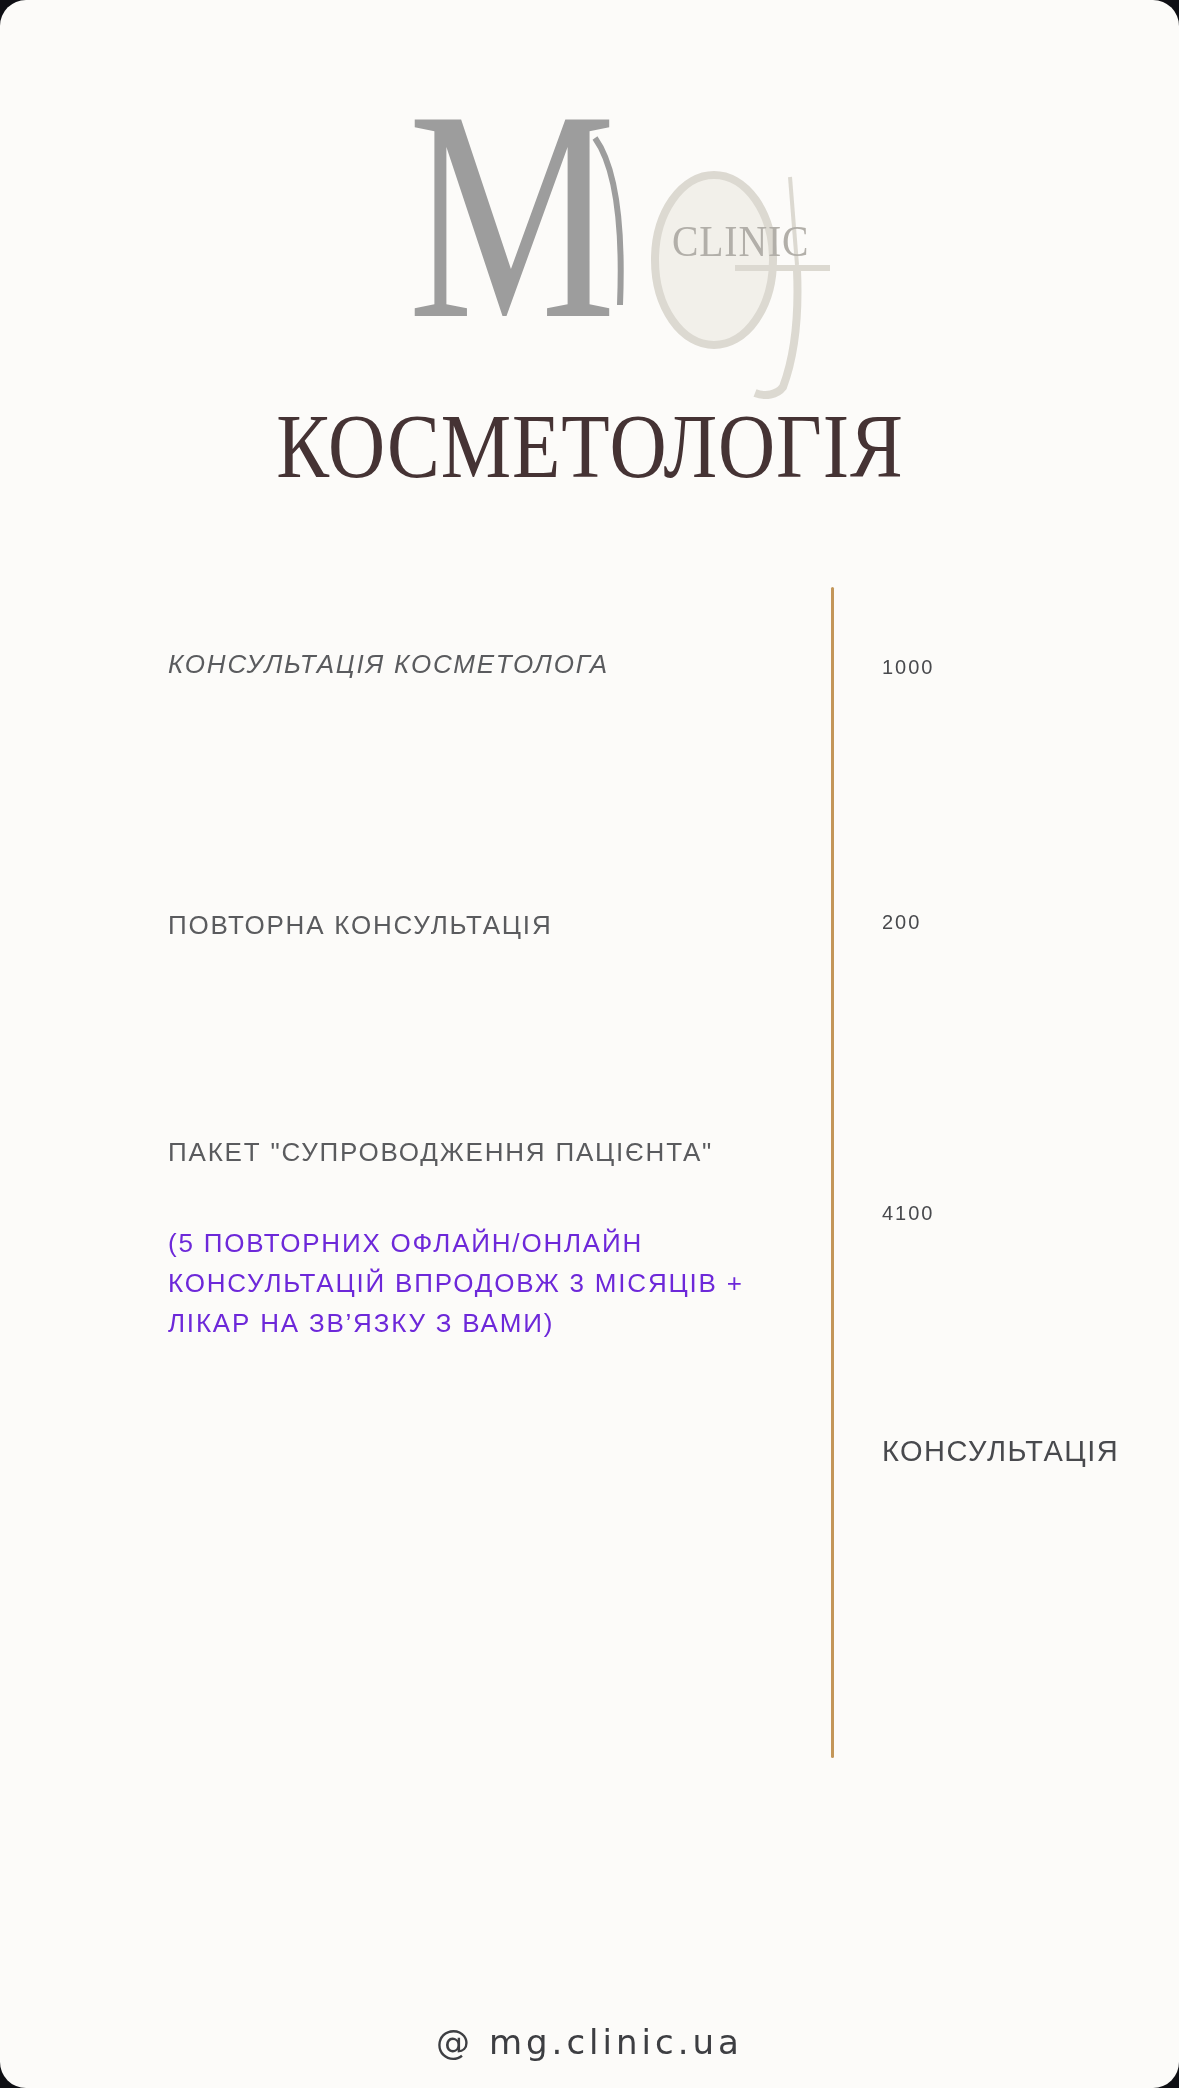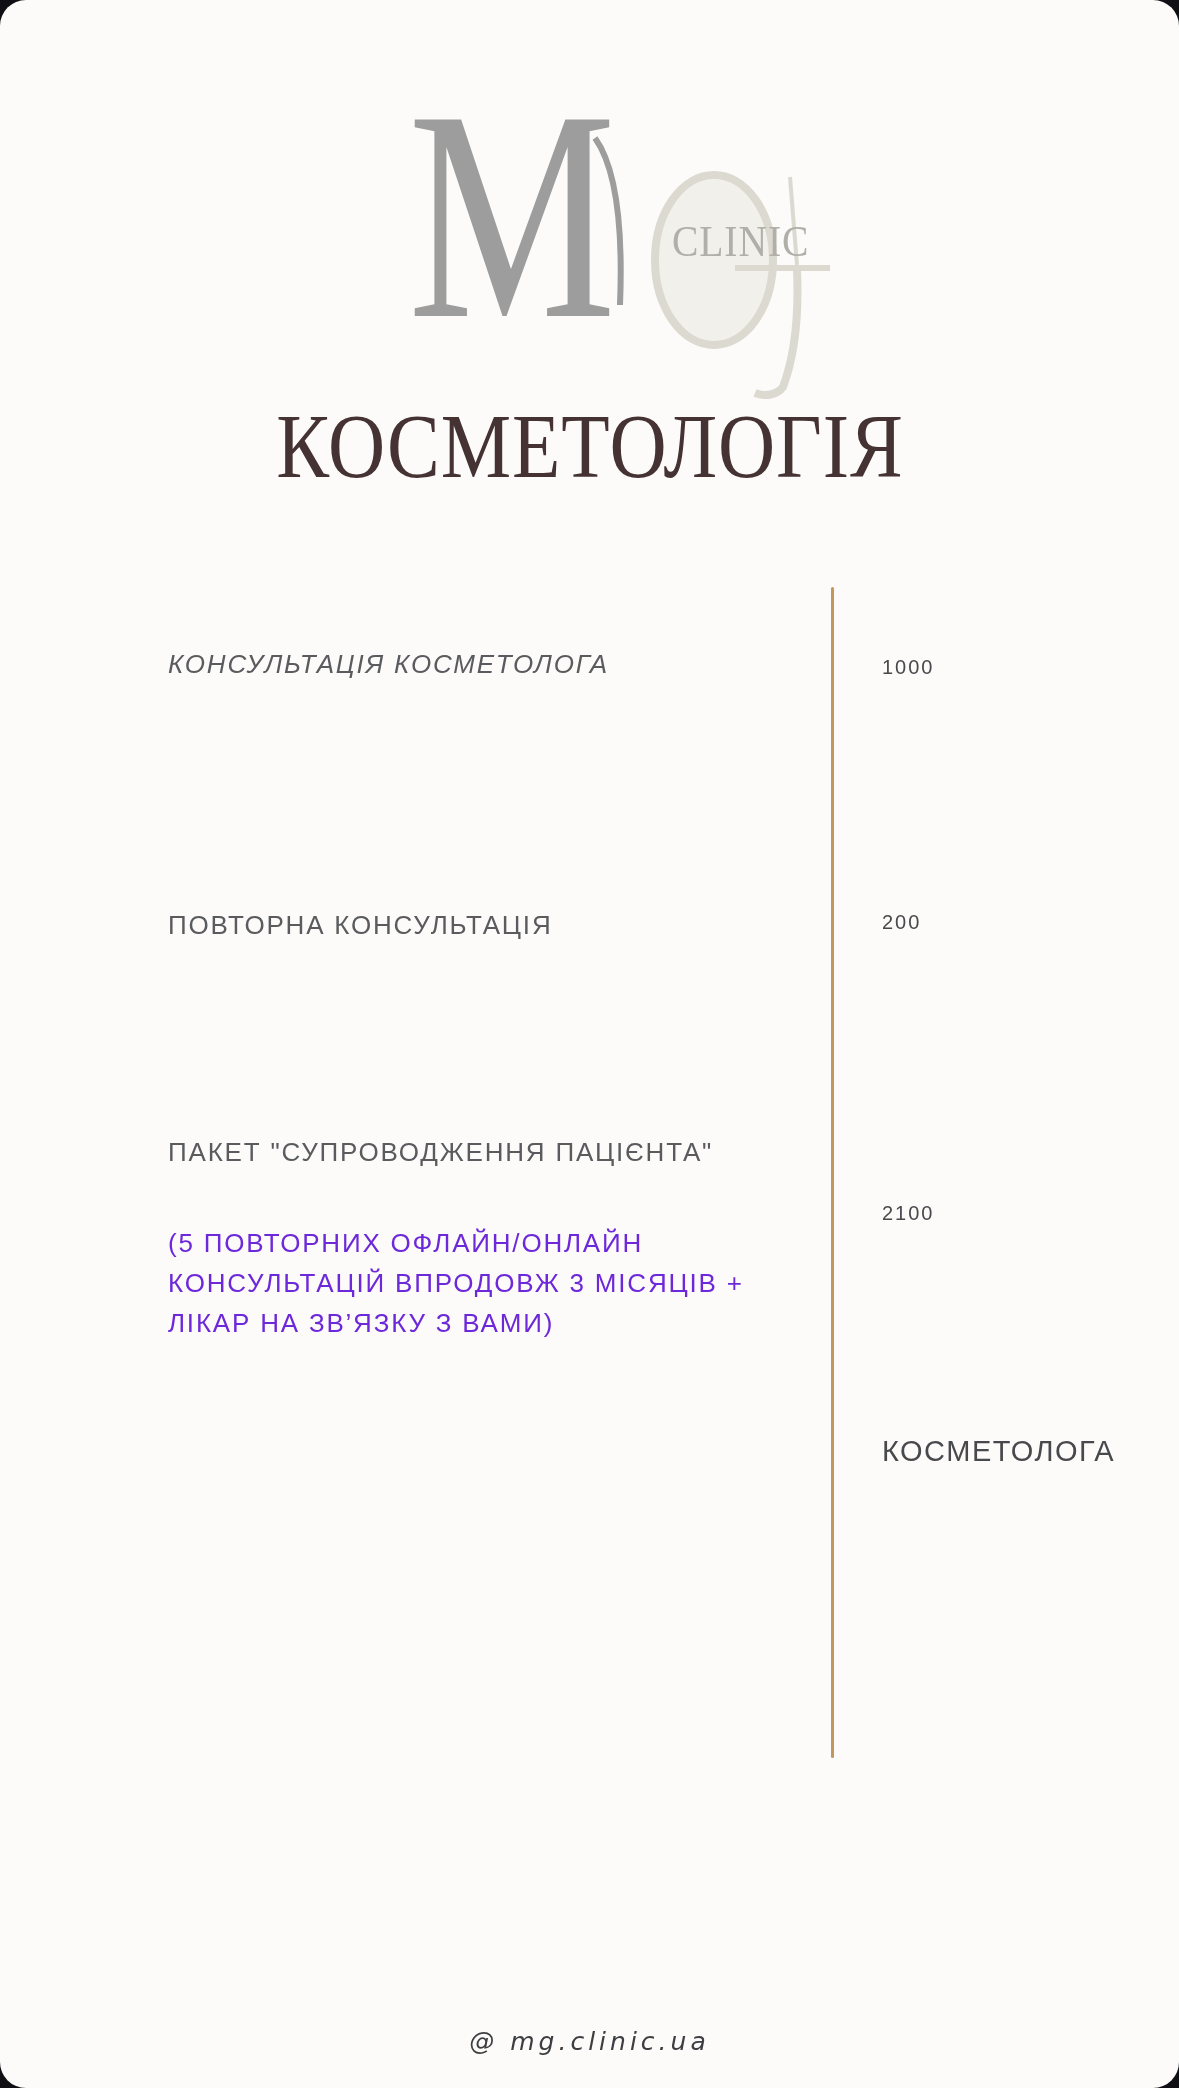--- a/index.html
+++ b/index.html
@@ -48,22 +48,22 @@
     position:absolute;left:882px;white-space:nowrap;
     font-size:20px;line-height:38px;letter-spacing:2px;color:#48494d;
   }
   .r1-name{top:645px;font-style:italic;}   .r1-price{top:648px;}
   .r2-name{top:906px;}   .r2-price{top:903px;}
   .r3-name{top:1133px;}  .r3-details{top:1223px;} .r3-price{top:1194px;}
   .r4-name{top:1432px;line-height:39px;} .r4-price{top:1432px;font-size:29px;letter-spacing:1.5px;}
   
   .footer{
     position:absolute;left:50%;top:2022px;transform:translateX(-50%);
-    font-family:"DejaVu Sans",sans-serif;font-style:italic;white-space:nowrap;
-    font-size:25px;line-height:40px;letter-spacing:4px;color:#3d3e42;
+    font-family:"DejaVu Sans",sans-serif;white-space:nowrap;
+    font-size:34px;line-height:40px;letter-spacing:4px;color:#3d3e42;
   }
 </style>
 </head>
 <body>
 
 <div class="canvas">
   <div class="card">
 
     <div class="logo">
       <svg class="g-svg" width="200" height="240" viewBox="0 0 200 240">
@@ -88,20 +88,20 @@
 
     <div class="item r2-name">ПОВТОРНА КОНСУЛЬТАЦІЯ</div>
     <div class="price r2-price">200</div>
 
     <div class="item r3-name">ПАКЕТ "СУПРОВОДЖЕННЯ ПАЦІЄНТА"</div>
     <div class="item-details r3-details">
       <div>(5 ПОВТОРНИХ ОФЛАЙН/ОНЛАЙН</div>
       <div>КОНСУЛЬТАЦІЙ ВПРОДОВЖ 3 МІСЯЦІВ +</div>
       <div>ЛІКАР НА ЗВ’ЯЗКУ З ВАМИ)</div>
     </div>
-    <div class="price r3-price">2100</div>
+    <div class="price r3-price">4100</div>
 
-    <div class="price r4-price">КОСМЕТОЛОГА</div>
+    <div class="price r4-price">КОНСУЛЬТАЦІЯ</div>
 
     <div class="footer">@ mg.clinic.ua</div>
 
   </div>
 </div>
 
 </body></html>

